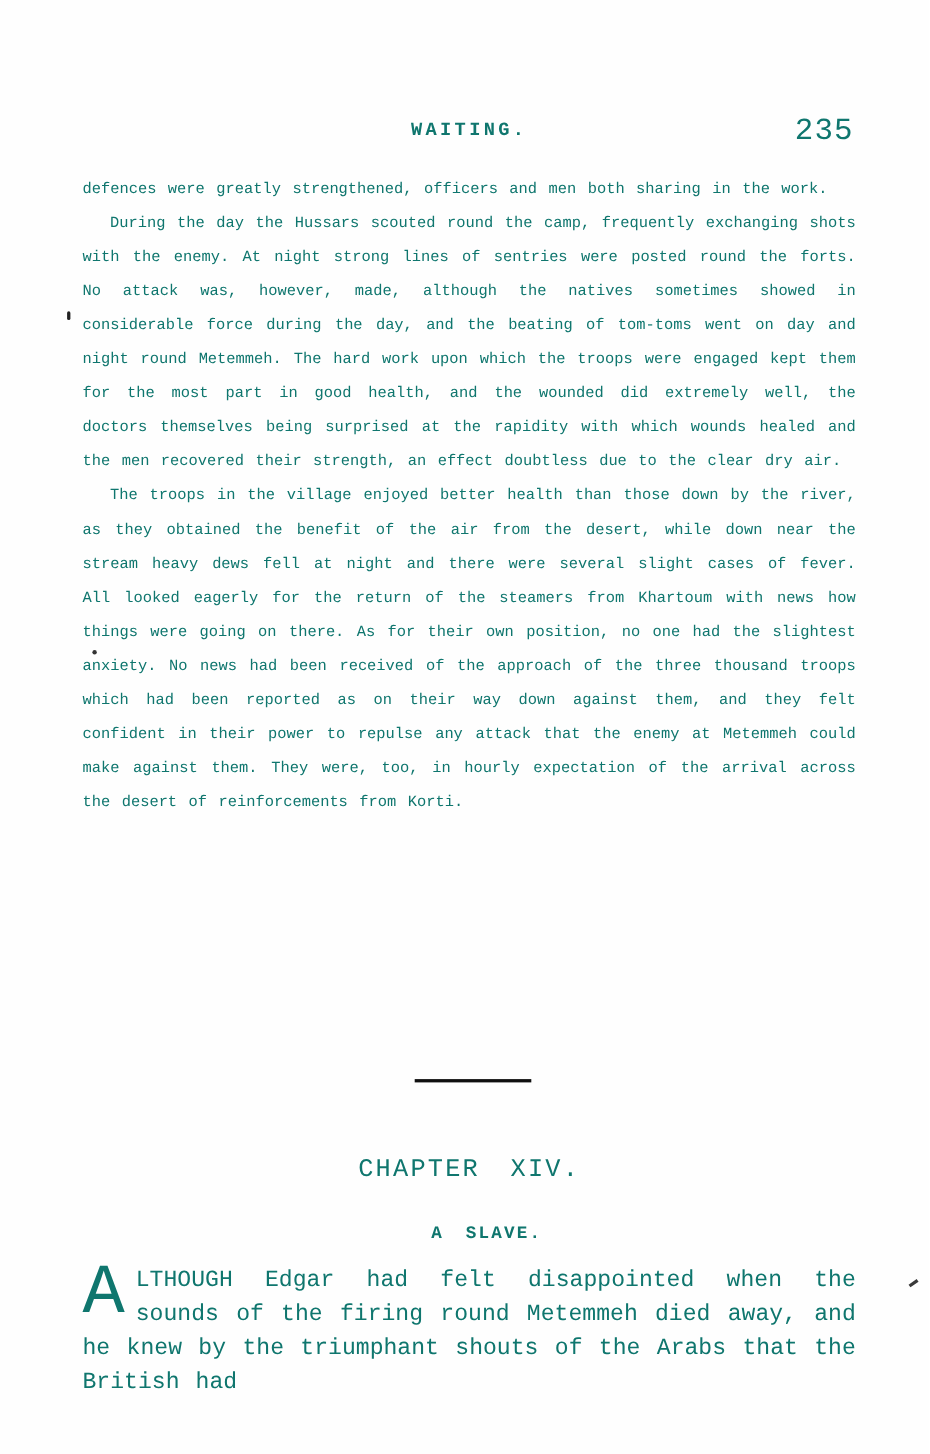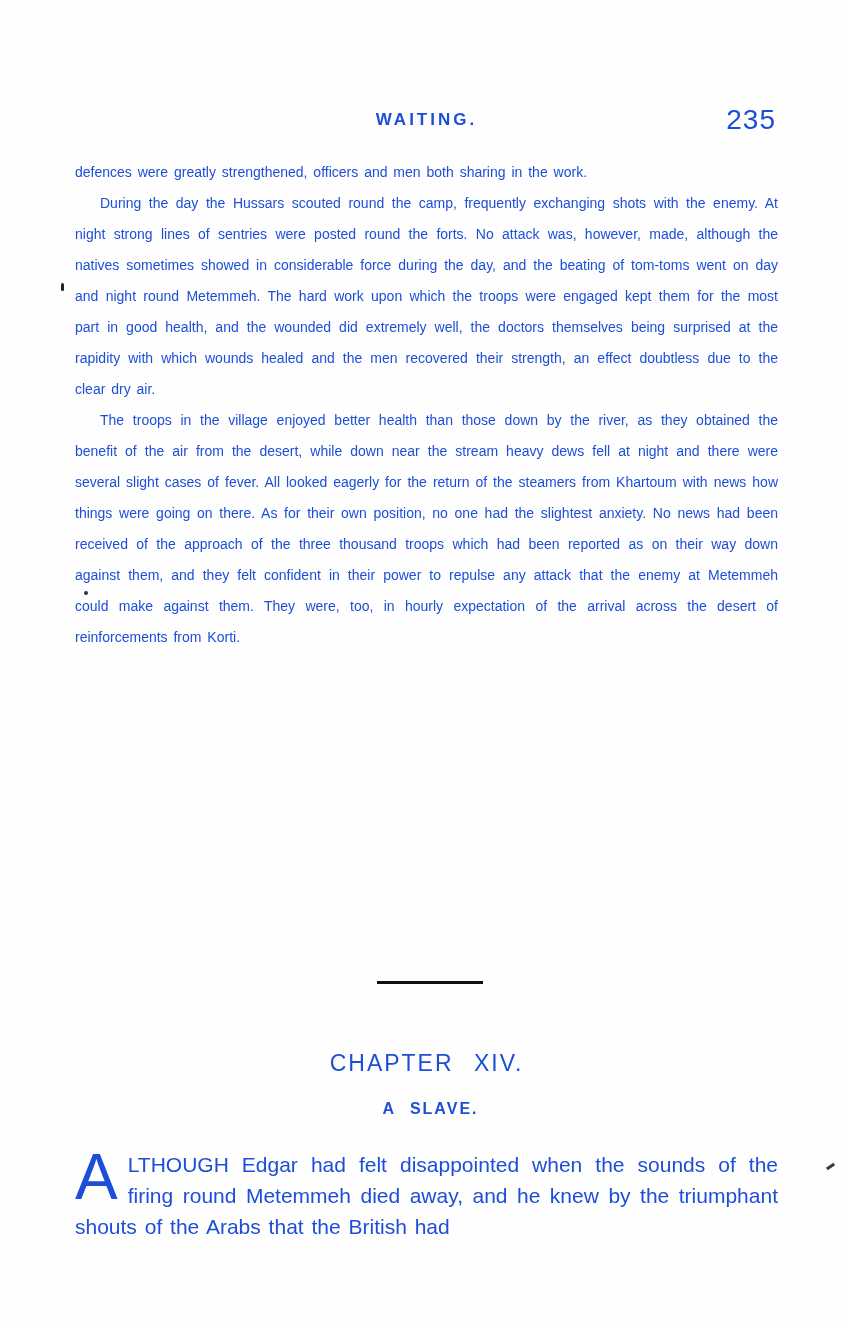--- a/index.html
+++ b/index.html
@@ -5,22 +5,22 @@
   html, body {
     margin: 0;
     padding: 0;
     background: #ffffff;
   }
   .page {
     position: relative;
     width: 845px;
     height: 1322px;
     background: #fefefe;
-    color: #1d4ed8;
-    font-family: Liberation Sans, sans-serif;
+    color: #0f766e;
+    font-family: Liberation Mono, monospace;
     overflow: hidden;
   }
 
   
   .header {
     position: absolute;
     top: 104px;
     left: 75px;
     right: 67px;
     height: 32px;
@@ -83,21 +83,21 @@
     font-size: 23px;
     font-weight: normal;
     letter-spacing: 2px;
     word-spacing: 12px;
   }
   .chapter-subheading {
     position: absolute;
     top: 1096px;
     left: 75px;
     width: 703px;
-    margin: 4px;
+    margin: 16px;
     text-align: center;
     font-size: 16px;
     font-weight: bold;
     letter-spacing: 2px;
     word-spacing: 8px;
   }
   .opening {
     position: absolute;
     top: 1149px;
     left: 75px;

